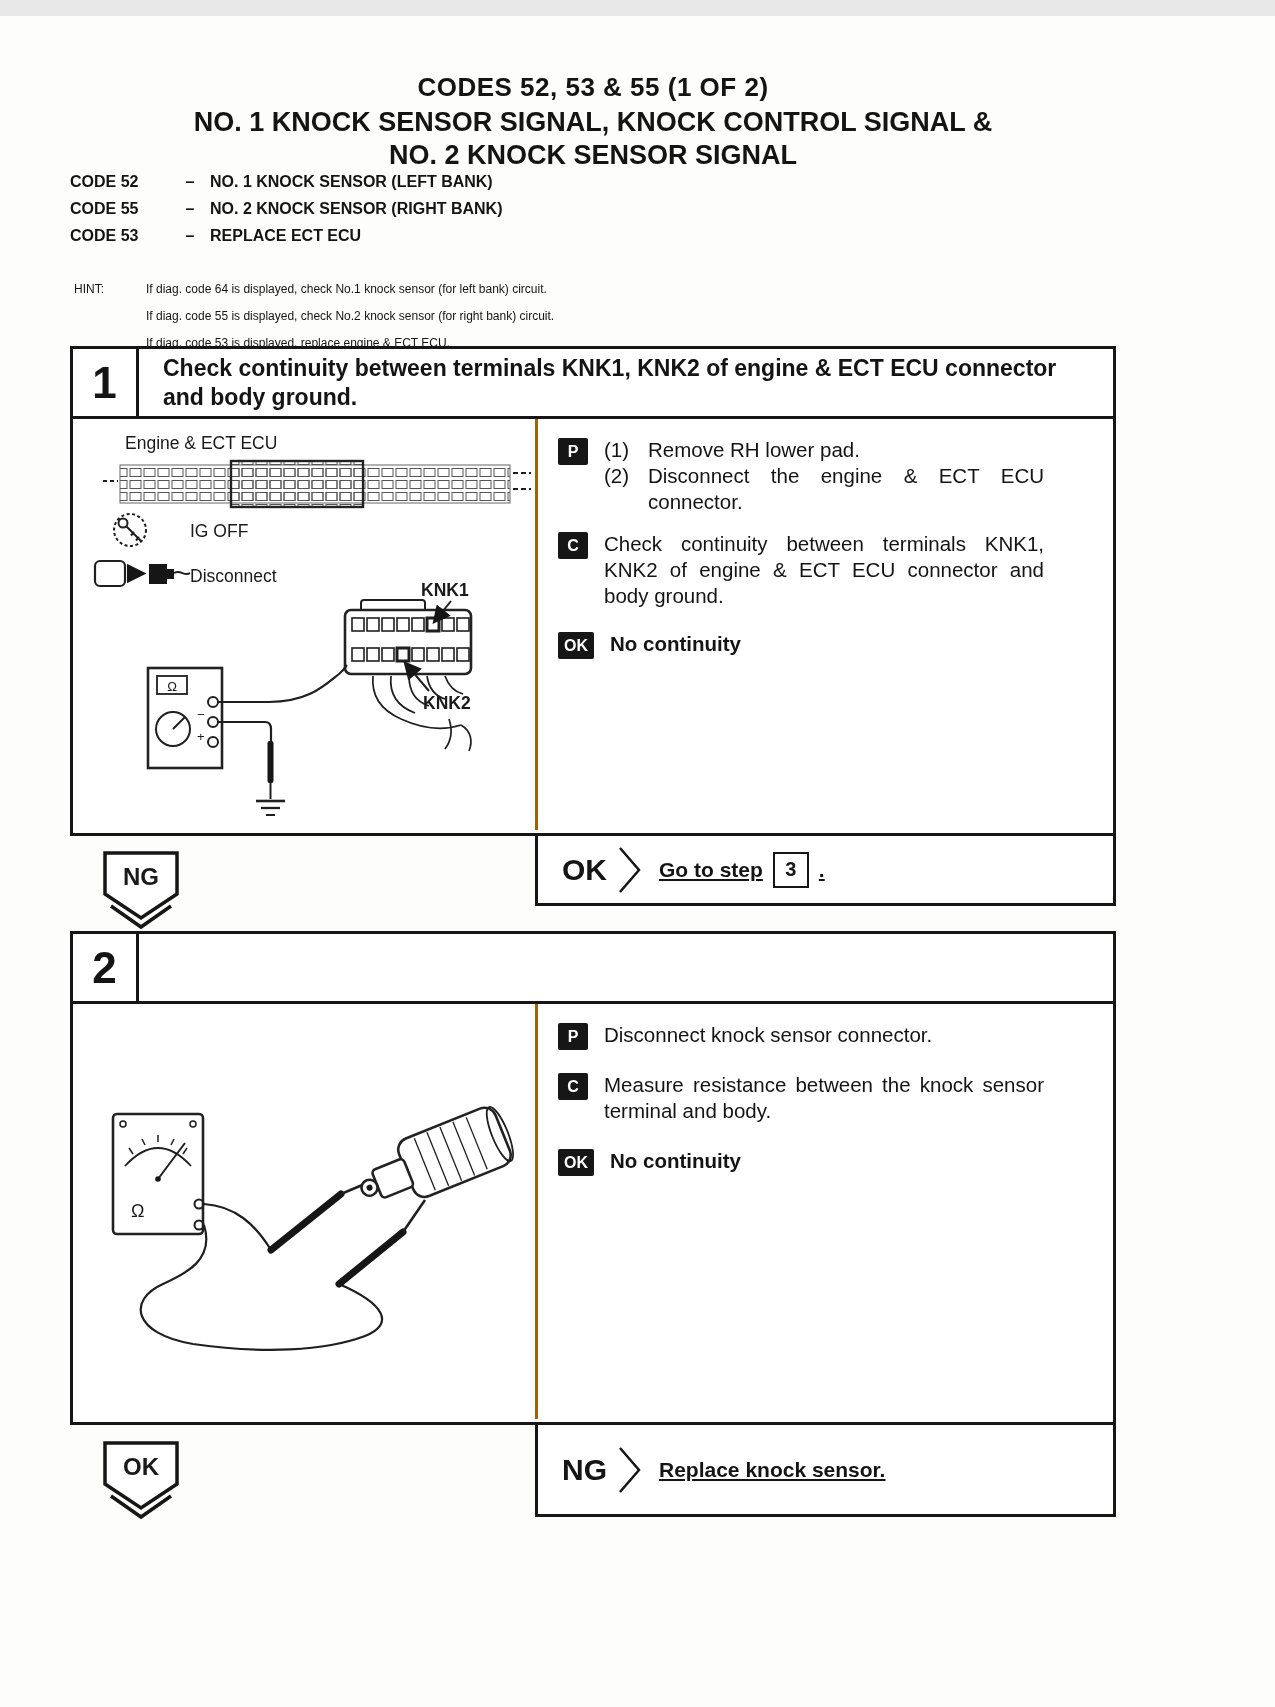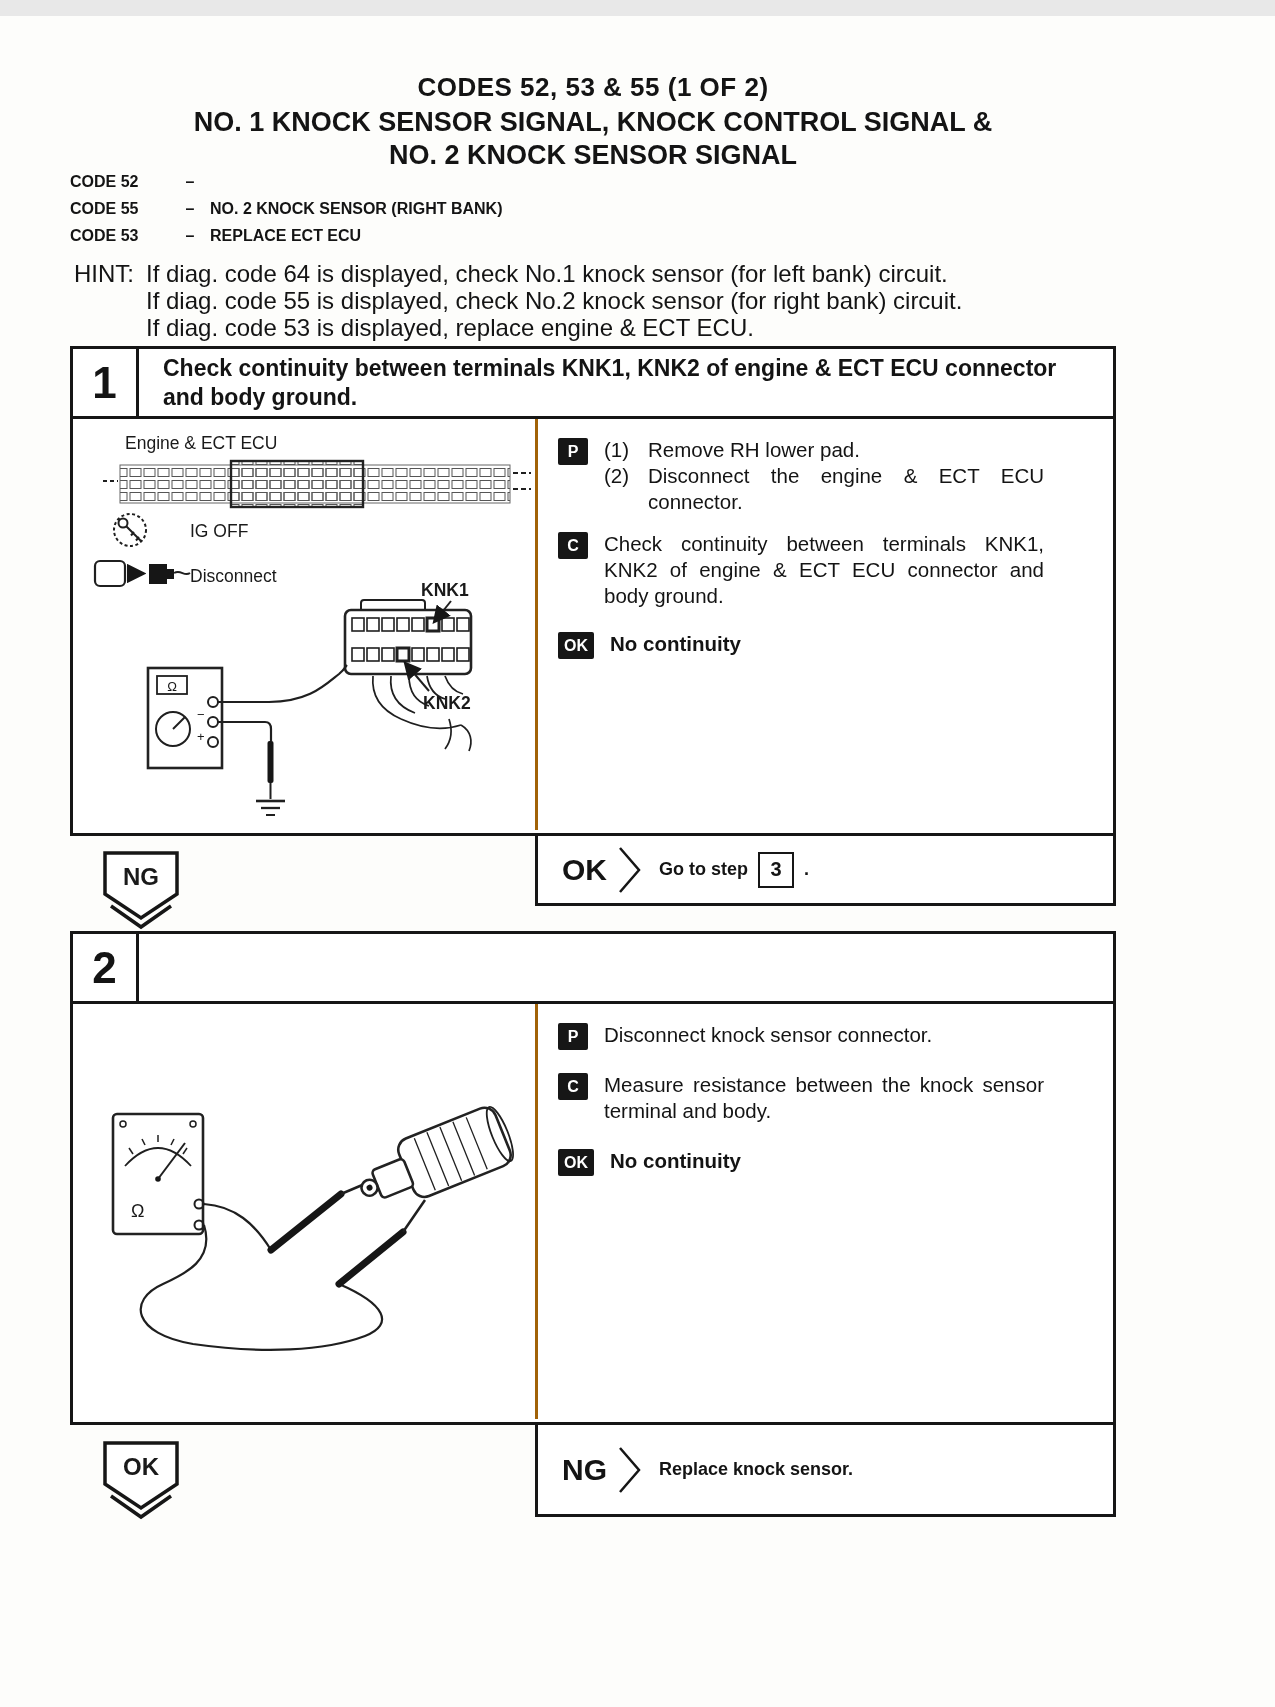--- a/index.html
+++ b/index.html
@@ -16,21 +16,21 @@
   .title-block { top:56px; left:70px; width:1046px; text-align:center; font-weight:700; }
   .title-block .t1 { font-size:26px; letter-spacing:.5px; }
   .title-block .t2 { font-size:27px; margin-top:4px; }
   .title-block .t3 { font-size:27px; margin-top:2px; }
 
   .codes { top:152px; left:70px; font-weight:700; font-size:16px; line-height:27px; }
   .code-row { display:flex; }
   .code-row .c { width:100px; }
   .code-row .s { width:40px; text-align:center; }
 
-  .hint { top:244px; left:74px; display:flex; font-size:24px; line-height:27px; }
+  .hint { top:260px; left:74px; display:flex; font-size:12px; line-height:27px; }
   .hint-label { width:72px; flex:none; }
 
   
   .step-box { left:70px; width:1046px; border:3px solid #161616; background:#fff; }
   #step1 { top:330px; height:490px; }
   #step2 { top:915px; height:494px; }
   .step-head { display:flex; border-bottom:3px solid #161616; height:70px; }
   .step-num { width:66px; flex:none; border-right:3px solid #161616;
               display:flex; align-items:center; justify-content:center;
               font-size:44px; font-weight:700; }
@@ -52,21 +52,21 @@
   .num-item .t { max-width:396px; text-align:justify; }
 
   
   .result-strip { left:535px; width:581px; background:#fff;
                   border:3px solid #161616; border-top:none;
                   display:flex; align-items:center; padding-left:24px; }
   #step1-ok { top:820px; height:70px; }
   #step2-ng { top:1409px; height:92px; }
   .result-label { font-size:30px; font-weight:700; margin-right:10px; }
   .chev { margin-right:16px; flex:none; }
-  .result-text { font-size:18px; font-weight:700; }
+  .result-text { font-size:21px; font-weight:700;text-decoration:underline; }
   .step-ref { display:inline-flex; width:36px; height:36px; border:2.5px solid #161616;
               align-items:center; justify-content:center;
               font-size:20px; font-weight:700; margin:0 10px; }
   .pent { position:absolute; width:80px; height:80px; }
   #step1-ng { left:102px; top:834px; }
   #step2-okm { left:102px; top:1424px; }
 
   svg text { font-family:"Liberation Sans","DejaVu Sans",sans-serif; fill:#1a1a1a; }
   .ln { stroke:#1f1f1f; fill:none; }
 </style>
@@ -78,20 +78,21 @@
   <div class="abs title-block">
     <div class="t1">CODES 52, 53 &amp; 55 (1 OF 2)</div>
     <div class="t2">NO. 1 KNOCK SENSOR SIGNAL, KNOCK CONTROL SIGNAL &amp;</div>
     <div class="t3">NO. 2 KNOCK SENSOR SIGNAL</div>
   </div>
 
   <div class="abs codes">
     <div class="code-row">
       <span class="c">CODE 52</span>
       <span class="s">–</span>
+      <span>NO. 1 KNOCK SENSOR (LEFT BANK)</span>
     </div>
     <div class="code-row">
       <span class="c">CODE 55</span>
       <span class="s">–</span>
       <span>NO. 2 KNOCK SENSOR (RIGHT BANK)</span>
     </div>
     <div class="code-row">
       <span class="c">CODE 53</span>
       <span class="s">–</span>
       <span>REPLACE ECT ECU</span>

